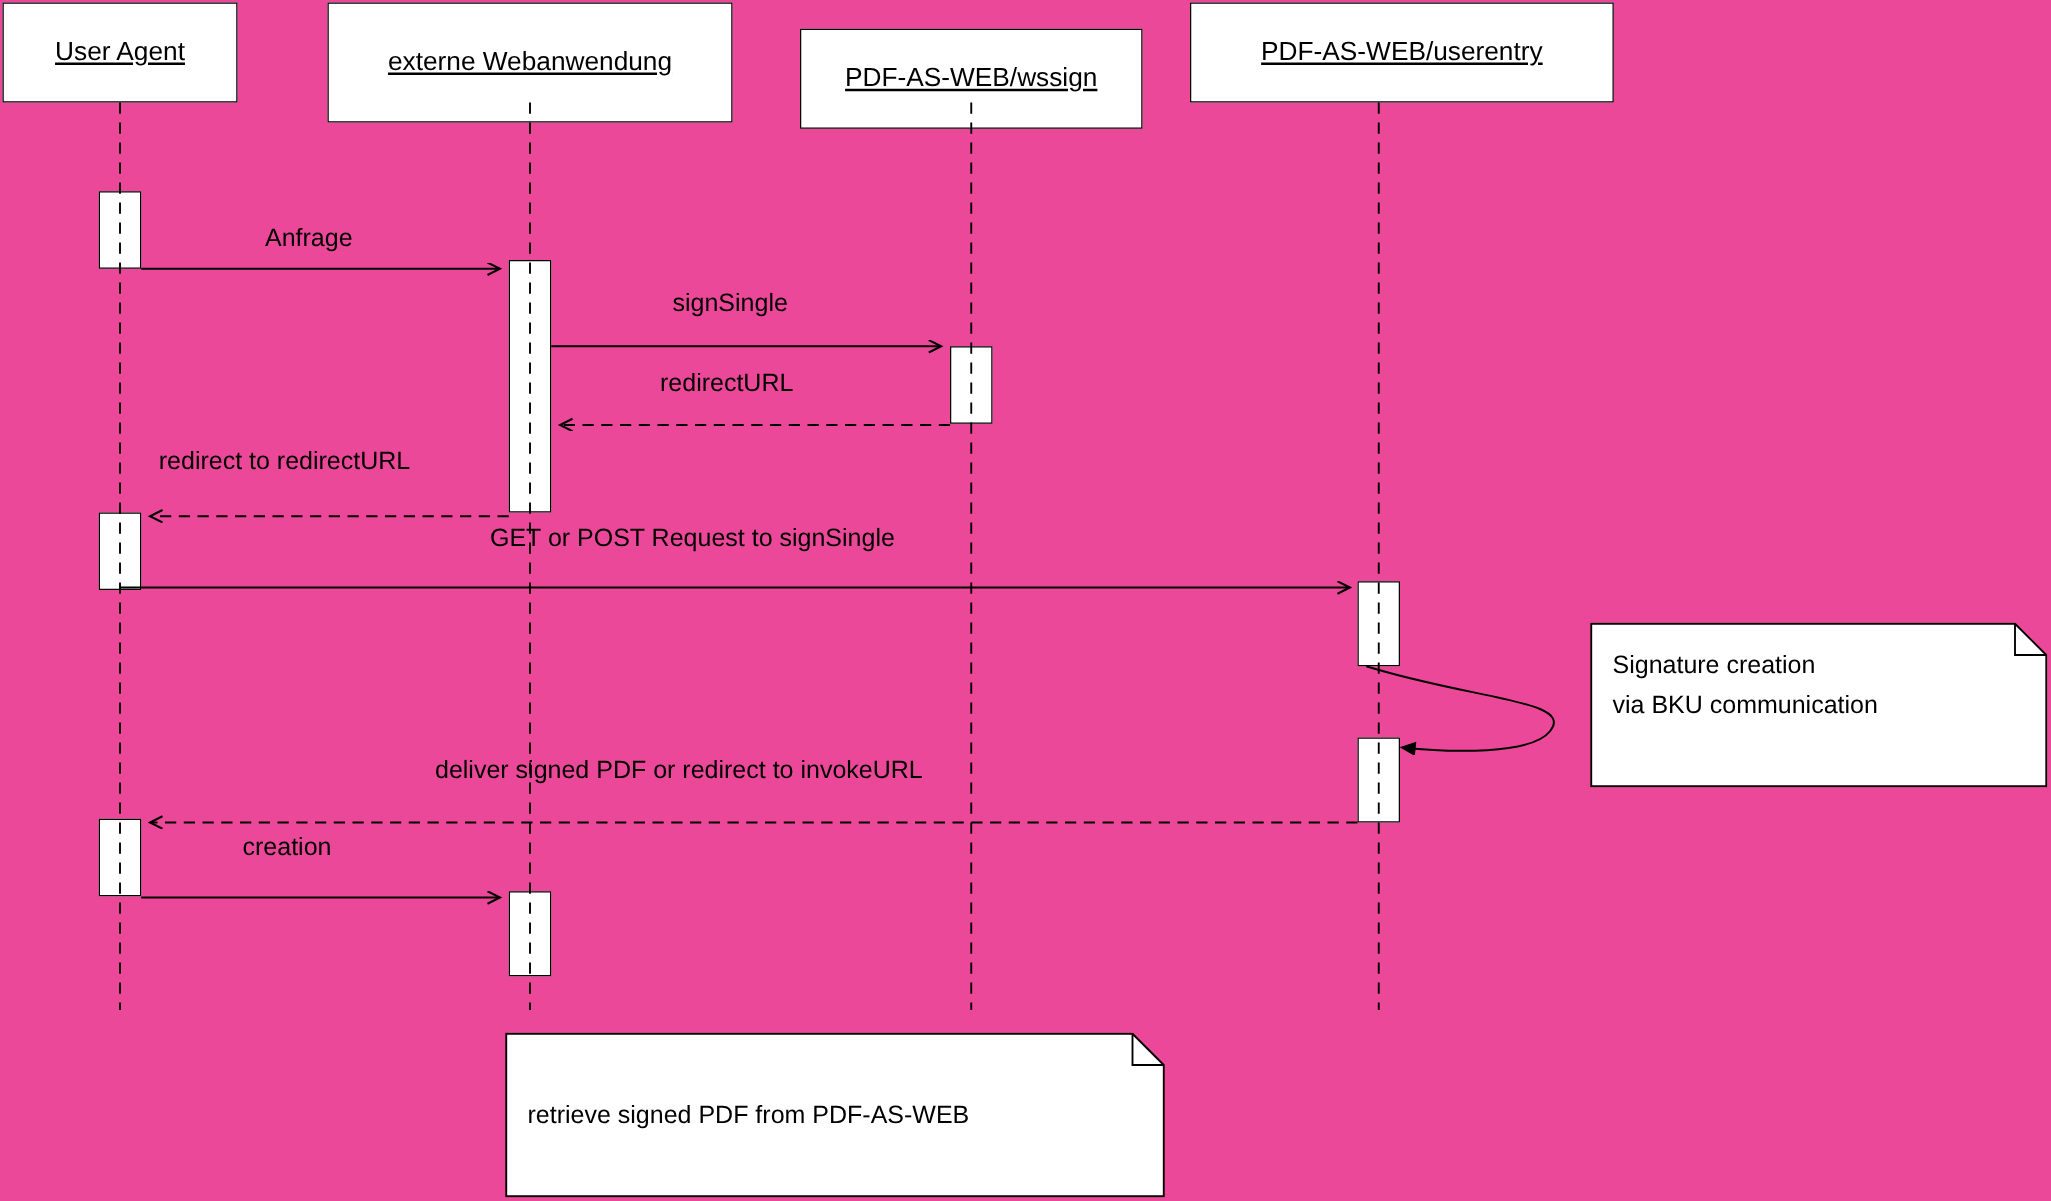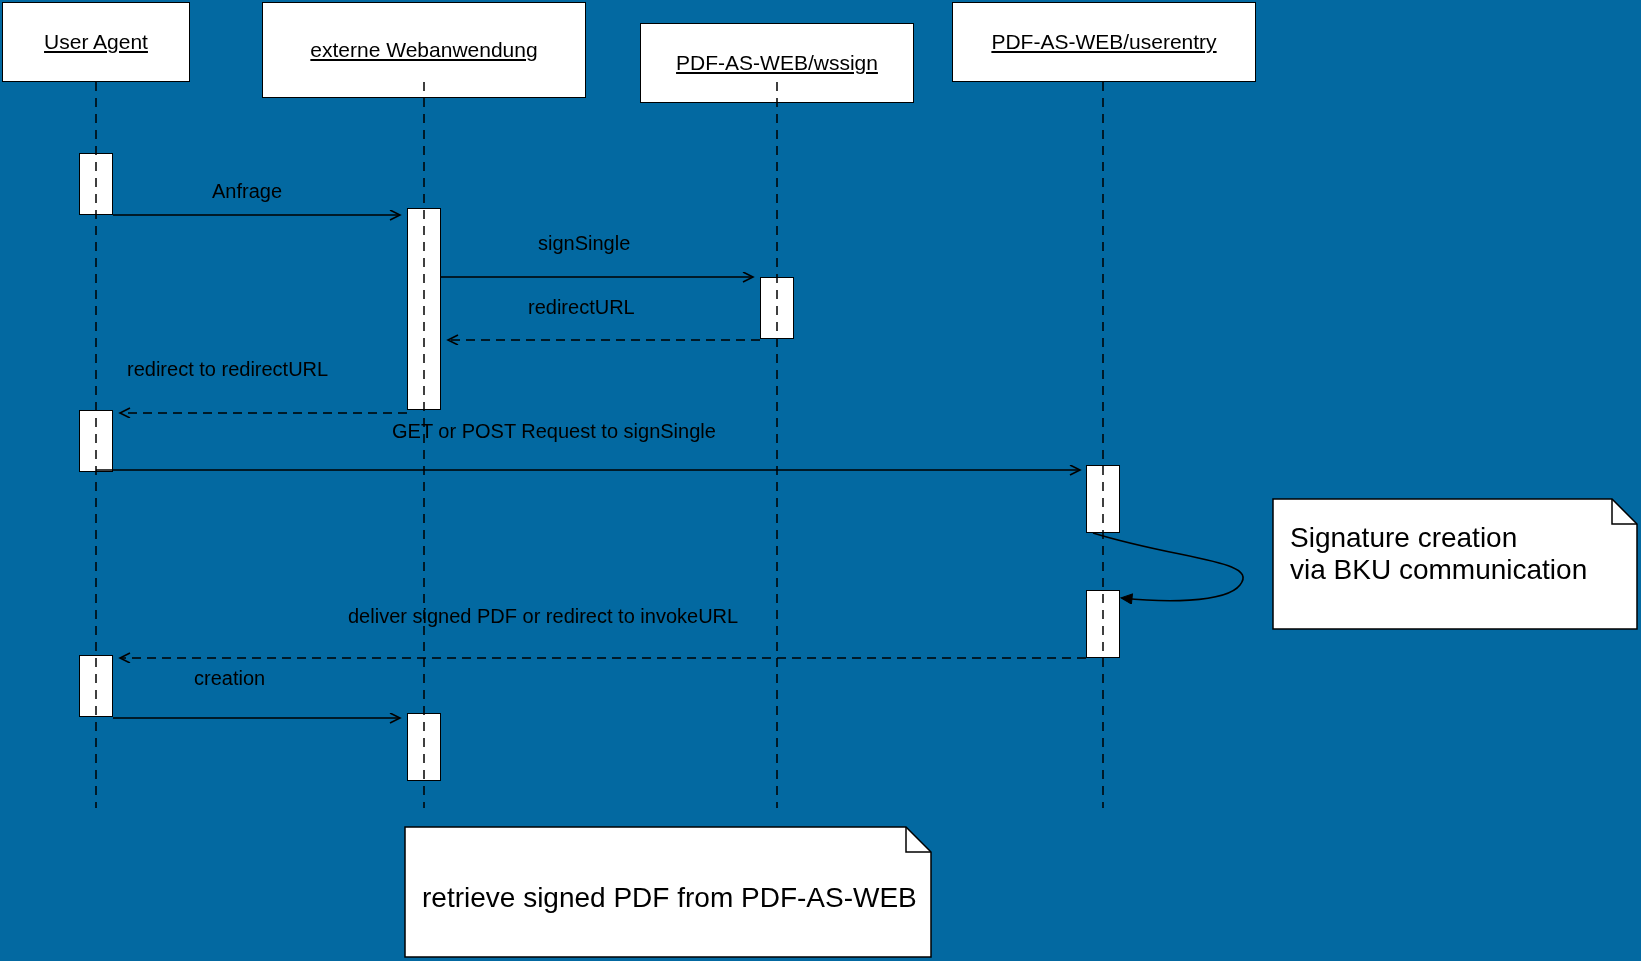--- a/index.html
+++ b/index.html
@@ -8,21 +8,21 @@
     background: #ffffff;
   }
   body {
     font-family: "Liberation Sans", sans-serif;
   }
   #canvas {
     position: relative;
     width: 1641px;
     height: 961px;
     overflow: hidden;
-    background: #0369a1;
+    background: #ec4899;
   }
   .lifeline-box {
     position: absolute;
     border: 1.5px solid #000;
     background: #fff;
     box-sizing: border-box;
     display: flex;
     align-items: center;
     justify-content: center;
   }
@@ -43,21 +43,21 @@
     font-size: 20px;
     color: #000;
     white-space: nowrap;
   }
   .note {
     position: absolute;
     box-sizing: border-box;
   }
   .note-text {
     position: absolute;
-    font-size: 28px;
+    font-size: 20px;
     color: #000;
     line-height: 1.45;
     white-space: pre;
   }
   svg.overlay {
     position: absolute;
     top: 0;
     left: 0;
     width: 1641px;
     height: 961px;
@@ -71,21 +71,21 @@
 
   <div class="lifeline-box" style="left:2px; top:2px; width:188px; height:80px;">
     <span class="lifeline-label">User Agent</span>
   </div>
   <div class="lifeline-box" style="left:262px; top:2px; width:324px; height:96px;">
     <span class="lifeline-label">externe Webanwendung</span>
   </div>
   <div class="lifeline-box" style="left:640px; top:2px; width:274px; height:80px;margin-top:21px;">
     <span class="lifeline-label">PDF-AS-WEB/wssign</span>
   </div>
-  <div class="lifeline-box" style="left:952px; top:2px; width:304px; height:80px;">
+  <div class="lifeline-box" style="left:952px; top:2px; width:339px; height:80px;">
     <span class="lifeline-label">PDF-AS-WEB/userentry</span>
   </div>
 
   <div class="activation" style="left:79px; top:153px; width:34px; height:62px;"></div>
   <div class="activation" style="left:407px; top:208px; width:34px; height:202px;"></div>
   <div class="activation" style="left:760px; top:277px; width:34px; height:62px;"></div>
   <div class="activation" style="left:79px; top:410px; width:34px; height:62px;"></div>
   <div class="activation" style="left:1086px; top:465px; width:34px; height:68px;"></div>
   <div class="activation" style="left:1086px; top:590px; width:34px; height:68px;"></div>
   <div class="activation" style="left:79px; top:655px; width:34px; height:62px;"></div>

